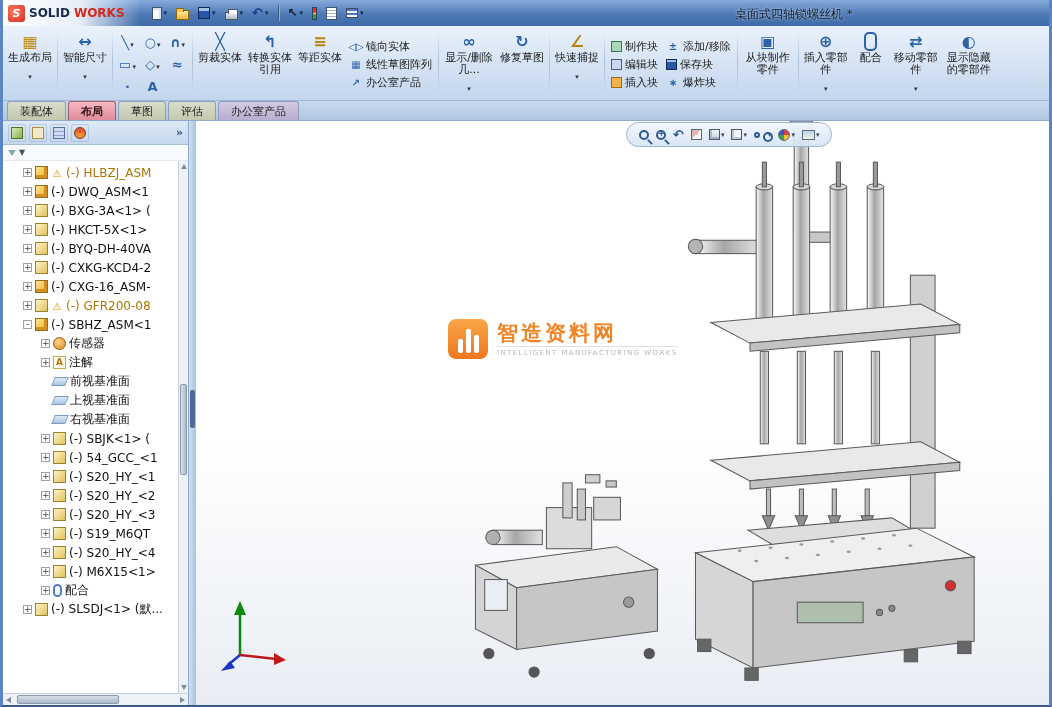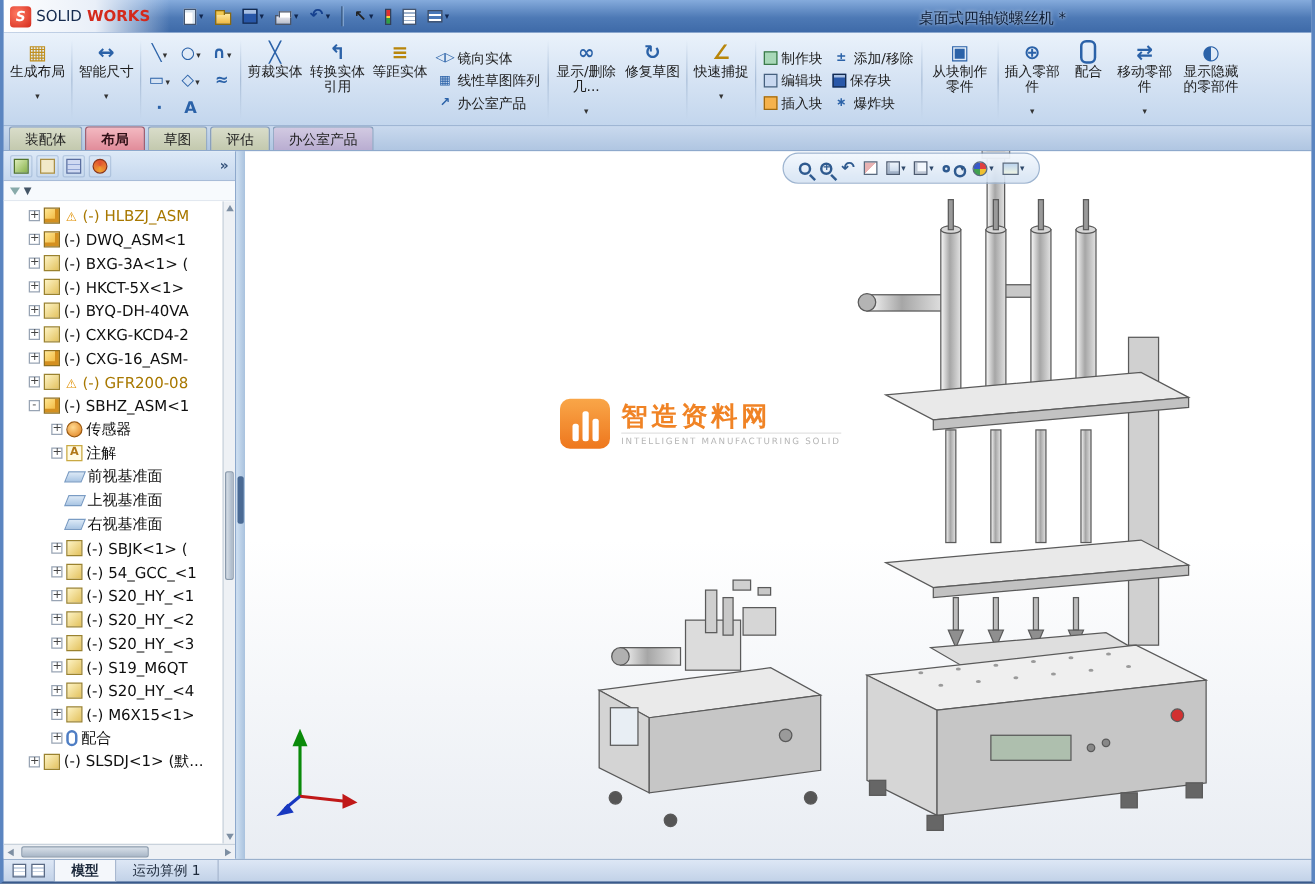--- a/index.html
+++ b/index.html
@@ -2,21 +2,21 @@
 <html><head>
 <meta charset="utf-8">
 <style>
 *{margin:0;padding:0;box-sizing:border-box}
 html,body{width:1052px;height:707px;overflow:hidden;font-family:"DejaVu Sans","Liberation Sans",sans-serif;background:#888}
 #app{width:1052px;height:707px;display:flex;flex-direction:column;position:relative;background:#c2d4ea;border-left:3px solid #5b85c0;border-right:3px solid #5b85c0;border-bottom:2px solid #3a5a8c}
 
 .titlebar{height:26px;flex:0 0 auto;background:linear-gradient(#85abdc,#4d79b5 55%,#3e6aa8);display:flex;align-items:center;position:relative}
 .logo{height:26px;padding:0 16px 0 5px;display:flex;align-items:center;gap:4px;background:linear-gradient(90deg,#ffffff,#e9eff8 55%,rgba(233,239,248,0))}
 .logo-mark{width:17px;height:17px;border-radius:3px;background:radial-gradient(circle at 35% 35%,#ff7a62,#d42a1c);color:#fff;font-weight:bold;font-size:11px;font-style:italic;display:flex;align-items:center;justify-content:center}
-.logo-solid{font-weight:normal;font-size:12px;color:#152a4e}
+.logo-solid{font-weight:bold;font-size:12px;color:#152a4e}
 .logo-works{font-weight:bold;font-size:12px;color:#d42a1c}
 .qtb{display:flex;align-items:center;gap:3px;margin-left:8px}
 .qbtn{display:flex;align-items:center;gap:2px;padding:2px 3px;border-radius:2px}
 .qdrop{font-size:7px;color:#10264e}
 .qsep{width:1px;height:16px;background:#39587f;box-shadow:1px 0 0 #8fb0d8;margin:0 3px}
 .pg{width:10px;height:13px;background:#fff;border:1px solid #43546e;box-shadow:inset -2px 2px 0 #d8e4f0;display:inline-block}
 .fold{width:13px;height:10px;background:linear-gradient(#ffe9a0,#f0b840);border:1px solid #8a6a10;position:relative;margin-top:3px;display:inline-block}
 .fold::before{content:"";position:absolute;top:-3px;left:-1px;width:6px;height:3px;background:#f2c850;border:1px solid #8a6a10;border-bottom:none}
 .flop{width:12px;height:12px;background:#2857a8;border:1px solid #142b4e;box-shadow:inset 0 3px 0 #a8c0e4;display:inline-block}
 .prn{width:13px;height:8px;background:linear-gradient(#eaeaf2,#b6bcc8);border:1px solid #4c5668;margin-top:5px;position:relative;display:inline-block}
@@ -650,37 +650,29 @@
       </div>
 
       <div class="watermark">
         <span class="wm-logo">
           <span class="wm-bar" style="height:14px"></span>
           <span class="wm-bar" style="height:24px"></span>
           <span class="wm-bar" style="height:18px"></span>
         </span>
         <span class="wm-text">
           <div class="wm-name">智造资料网</div>
-          <div class="wm-sub">INTELLIGENT MANUFACTURING SOLID</div>
+          <div class="wm-sub">INTELLIGENT MANUFACTURING WORKS</div>
         </span>
       </div>
 
       <svg class="triadsvg" viewBox="0 0 72 82">
         <line x1="22" y1="64" x2="22" y2="20" stroke="#0a8a0a" stroke-width="2.5"></line>
         <polygon points="22,10 16,24 28,24" fill="#0a8a0a"></polygon>
         <line x1="22" y1="64" x2="58" y2="68" stroke="#c01818" stroke-width="2.5"></line>
         <polygon points="68,69 56,62 56,74" fill="#c01818"></polygon>
         <line x1="22" y1="64" x2="10" y2="74" stroke="#1838c0" stroke-width="2.5"></line>
         <polygon points="3,80 12,70 17,77" fill="#1838c0"></polygon>
       </svg>
     </div>
   </div>
 
-  <div class="statusbar">
-    <span class="sb-icons">
-      <span class="sheetic"></span>
-      <span class="sheetic"></span>
-    </span>
-    <span class="sbtab active">模型</span>
-    <span class="sbtab">运动算例 1</span>
-  </div>
 
 </div>
 
 </body></html>

